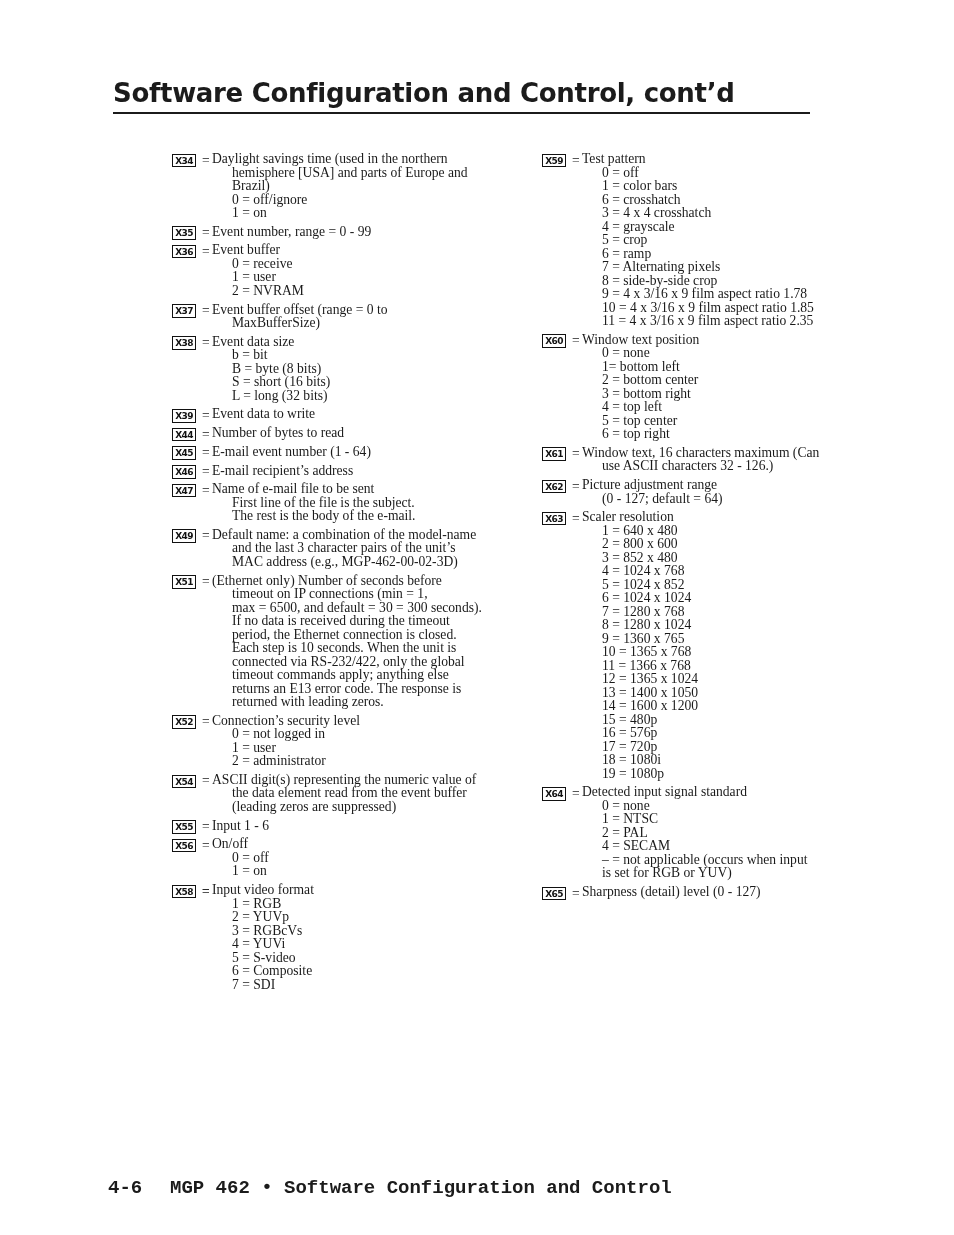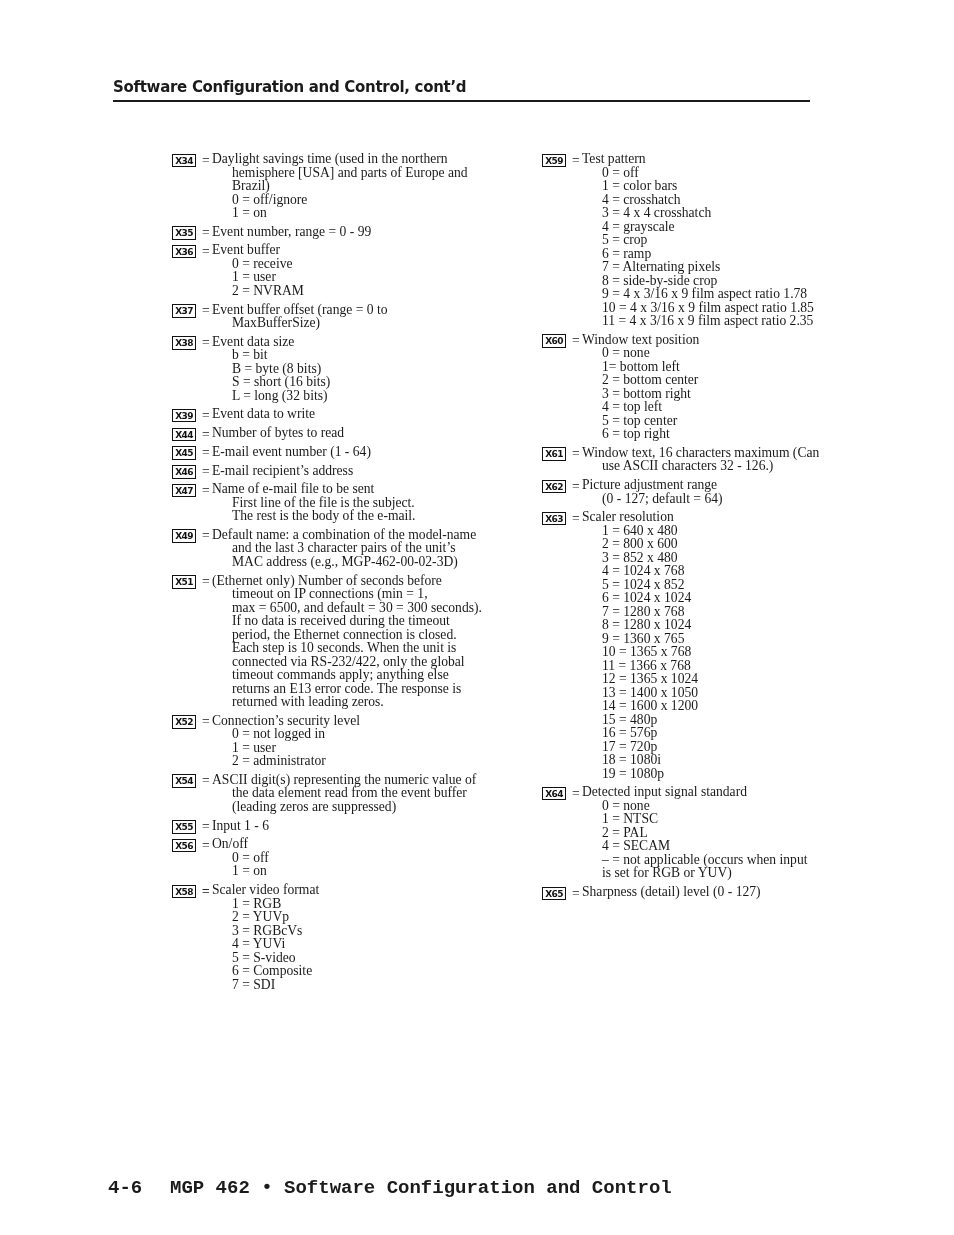--- a/index.html
+++ b/index.html
@@ -19,21 +19,21 @@
   
   #page-header {
     position: absolute;
     left: 113px;
     top: 78px;
     width: 700px;
   }
   #page-header .title {
     font-family: "DejaVu Sans", "Liberation Sans", sans-serif;
     font-weight: bold;
-    font-size: 15px;
+    font-size: 26px;
     letter-spacing: -0.3px;
     color: #1b1b1b;
     white-space: nowrap;
   }
   #page-header .rule {
     margin-top: 4px;
     border-top: 2.2px solid #1b1b1b;
     width: 697px;
   }
 
@@ -49,21 +49,21 @@
   .entry {
     position: relative;
     margin-bottom: 5.2px;
     padding-left: 40px;   
   }
   .badge-wrap {
     position: absolute;
     left: 0;
     top: 1.5px;
     display: flex;
-    align-items: flex-start;
+    align-items: flex-end;
   }
   .xbadge {
     display: inline-block;
     border: 1.4px solid #111;
     background: #fff;
     color: #111;
     font-family: "DejaVu Sans", "Liberation Sans", sans-serif;
     font-weight: bold;
     font-size: 9px;
     line-height: 10px;
@@ -332,21 +332,21 @@
         <span class="xbadge">X57</span>
         <span class="eq">=</span>
       </div>
     </div>
     <div class="entry">
       <div class="badge-wrap">
         <span class="xbadge">X58</span>
         <span class="eq">=</span>
       </div>
       <div class="entry-body">
-        <p class="desc">Scaler video format</p>
+        <p class="desc">Input video format</p>
         <p class="opt">1 = RGB</p>
         <p class="opt">2 = YUVp</p>
         <p class="opt">3 = RGBcVs</p>
         <p class="opt">4 = YUVi</p>
         <p class="opt">5 = S-video</p>
         <p class="opt">6 = Composite</p>
         <p class="opt">7 = SDI</p>
       </div>
     </div>
   </div>
@@ -354,21 +354,21 @@
 <div class="column" id="col-right">
     <div class="entry">
       <div class="badge-wrap">
         <span class="xbadge">X59</span>
         <span class="eq">=</span>
       </div>
       <div class="entry-body">
         <p class="desc">Test pattern</p>
         <p class="opt">0 = off</p>
         <p class="opt">1 = color bars</p>
-        <p class="opt">4 = crosshatch</p>
+        <p class="opt">6 = crosshatch</p>
         <p class="opt">3 = 4 x 4 crosshatch</p>
         <p class="opt">4 = grayscale</p>
         <p class="opt">5 = crop</p>
         <p class="opt">6 = ramp</p>
         <p class="opt">7 = Alternating pixels</p>
         <p class="opt">8 = side-by-side crop</p>
         <p class="opt">9 = 4 x 3/16 x 9 film aspect ratio 1.78</p>
         <p class="opt">10 = 4 x 3/16 x 9 film aspect ratio 1.85</p>
         <p class="opt">11 = 4 x 3/16 x 9 film aspect ratio 2.35</p>
       </div>

